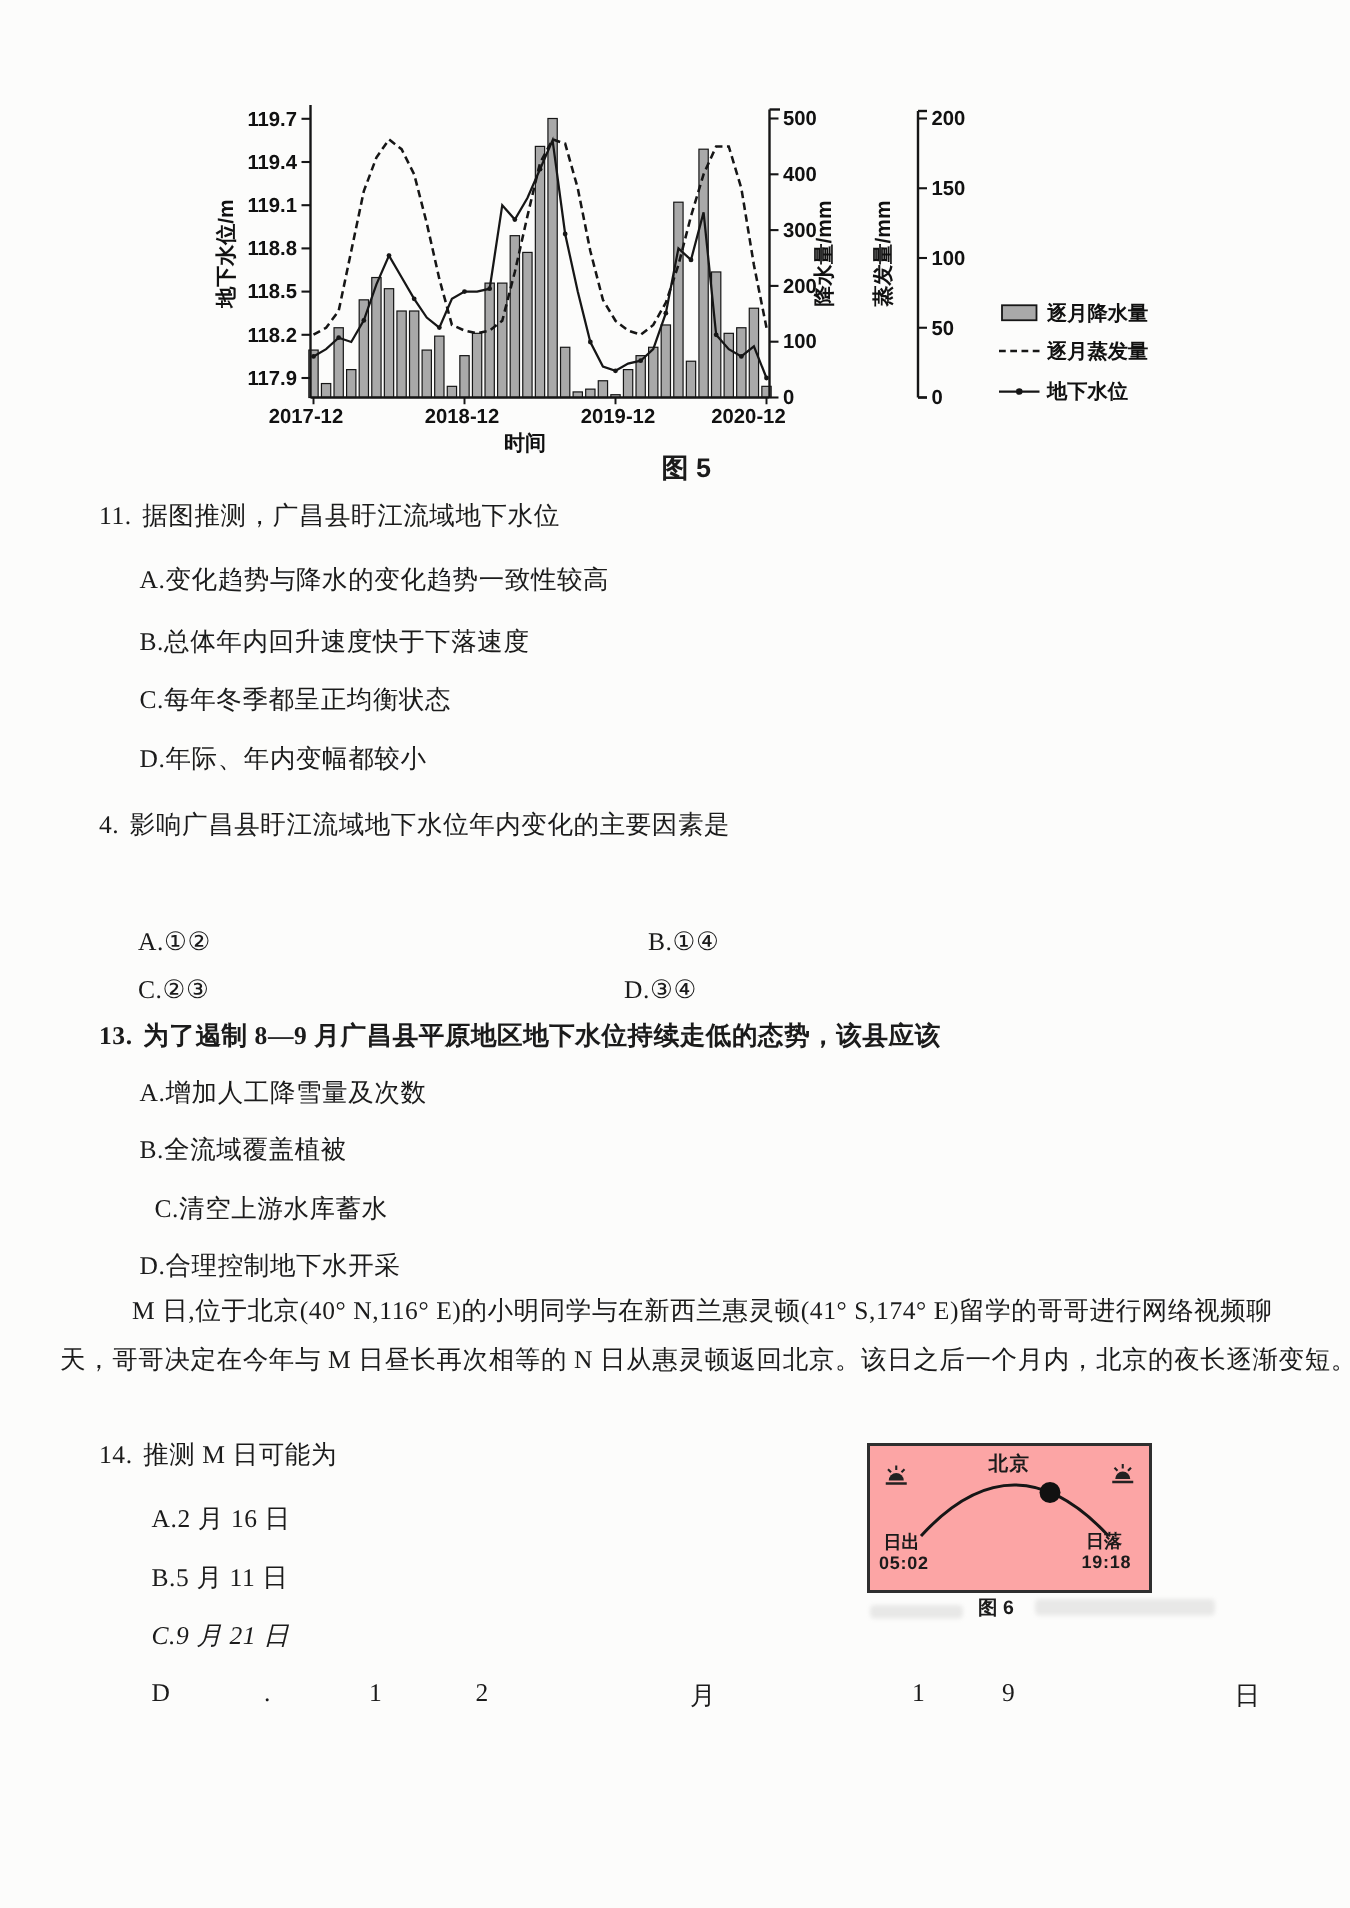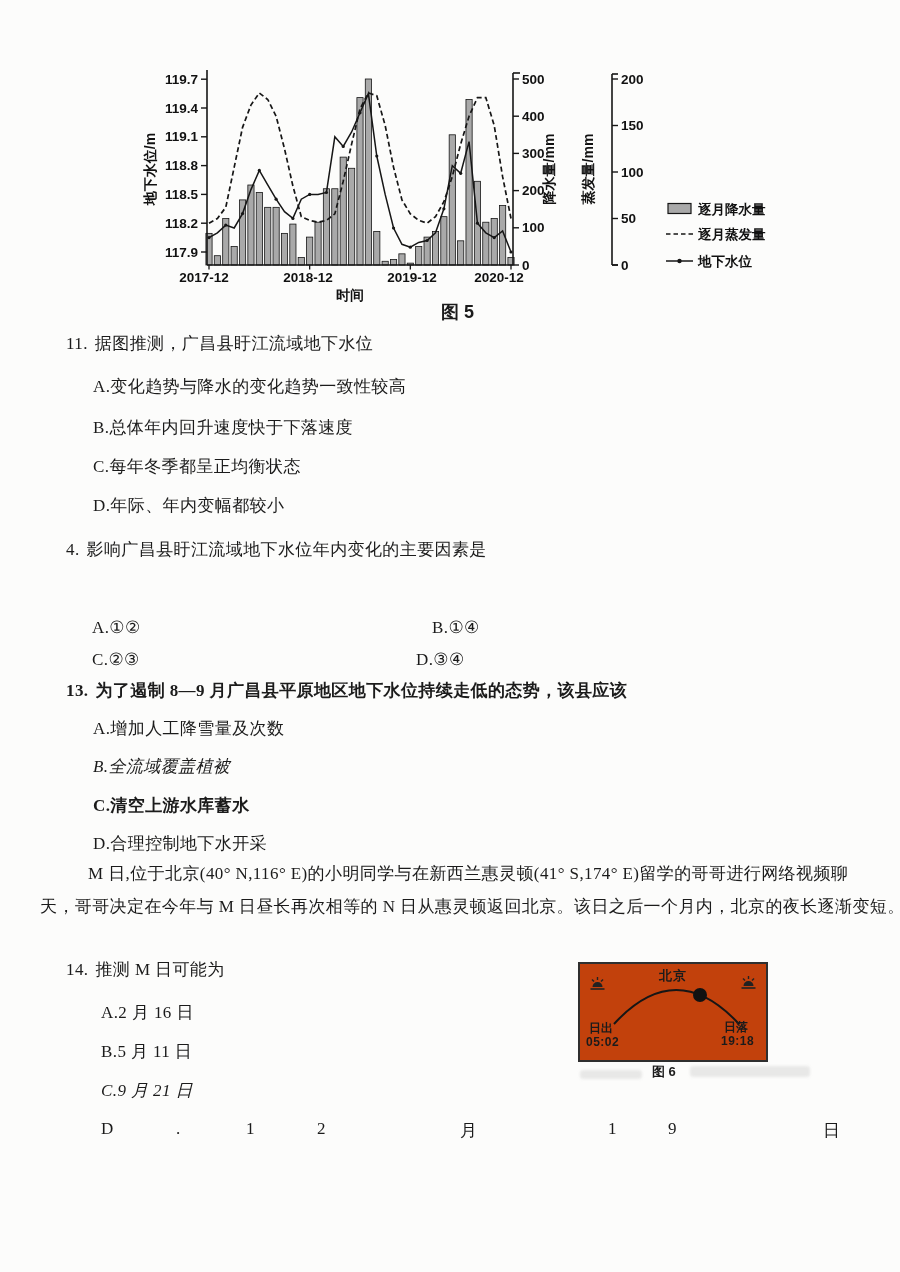--- a/index.html
+++ b/index.html
@@ -6,21 +6,21 @@
   body{width:900px;height:1272px;position:relative;background:#fcfcfb;
        font-family:"Liberation Serif","DejaVu Serif",serif;color:#1b1b1b;}
   .page{position:absolute;left:0;top:0;width:900px;height:1272px;overflow:hidden;}
   .t{position:absolute;font-size:17px;letter-spacing:.4px;white-space:nowrap;line-height:1.2;}
   .num{margin-right:7px;}
   .cap{position:absolute;font-family:"Liberation Sans","DejaVu Sans",sans-serif;
        font-weight:bold;font-size:18px;white-space:nowrap;}
   .para{font-size:17px;}
   #fig5-wrap{position:absolute;left:140px;top:48px;width:690px;height:280px;}
   .fig6-box{position:absolute;left:578px;top:962px;width:186px;height:96px;
-            border:2px solid #2f2f2f;background:#c2410c;
+            border:2px solid #2f2f2f;background:#fca5a5;
             font-family:"Liberation Sans","DejaVu Sans",sans-serif;}
   .fig6-city{position:absolute;left:0;right:0;top:3px;text-align:center;
              font-weight:bold;font-size:13px;letter-spacing:1px;}
   .fig6-label{position:absolute;font-weight:bold;font-size:12px;}
   .fig6-time{position:absolute;font-weight:bold;font-size:12px;letter-spacing:.5px;}
   .sun-icon{position:absolute;width:17px;height:15px;}
   .arc-svg{position:absolute;left:0;top:0;width:186px;height:96px;}
   .smudge{position:absolute;background:rgba(110,110,110,.14);filter:blur(1.5px);border-radius:3px;}
   .dtok{position:absolute;font-size:17px;white-space:nowrap;}
 </style>
@@ -168,22 +168,22 @@
   </div>
   <div class="t" style="left:92px;top:618px;">A.①②</div>
   <div class="t" style="left:432px;top:618px;">B.①④</div>
   <div class="t" style="left:92px;top:650px;">C.②③</div>
   <div class="t" style="left:416px;top:650px;">D.③④</div>
 
   <div class="t" style="left:66px;top:681px;font-weight:bold;">
     <span class="num">13.</span><span>为了遏制 8—9 月广昌县平原地区地下水位持续走低的态势，该县应该</span>
   </div>
   <div class="t" style="left:93px;top:719px;">A.增加人工降雪量及次数</div>
-  <div class="t" style="left:93px;top:757px;font-style:italic;">B.全流域覆盖植被</div>
-  <div class="t" style="left:93px;top:796px;font-weight:bold;">C.清空上游水库蓄水</div>
+  <div class="t" style="left:93px;top:757px;">B.全流域覆盖植被</div>
+  <div class="t" style="left:103px;top:796px;">C.清空上游水库蓄水</div>
   <div class="t" style="left:93px;top:834px;">D.合理控制地下水开采</div>
 
   <div class="t para" style="left:40px;top:864px;text-indent:48px;">M 日,位于北京(40° N,116° E)的小明同学与在新西兰惠灵顿(41° S,174° E)留学的哥哥进行网络视频聊</div>
   <div class="t para" style="left:40px;top:897px;">天，哥哥决定在今年与 M 日昼长再次相等的 N 日从惠灵顿返回北京。该日之后一个月内，北京的夜长逐渐变短。</div>
 
   <div class="t" style="left:66px;top:960px;">
     <span class="num">14.</span><span>推测 M 日可能为</span>
   </div>
   <div class="t" style="left:101px;top:1003px;">A.2 月 16 日</div>
   <div class="t" style="left:101px;top:1042px;">B.5 月 11 日</div>

